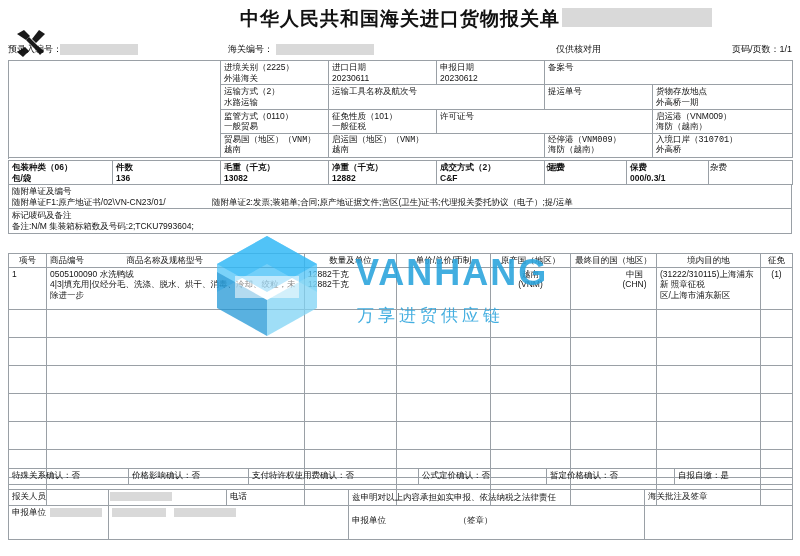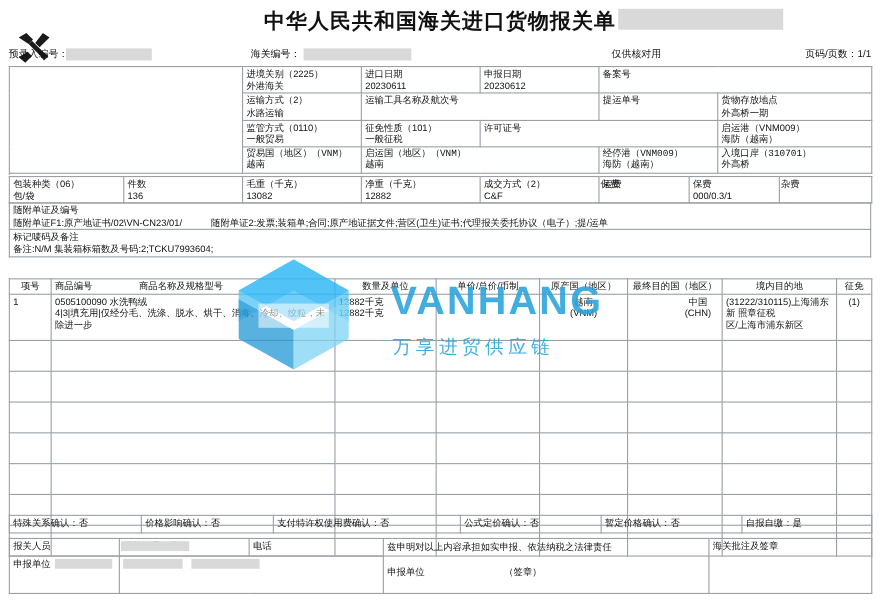--- a/index.html
+++ b/index.html
@@ -229,21 +229,21 @@
       <col style="width:104px">
       <col style="width:108px">
       <col style="width:108px">
       <col style="width:108px">
       <col style="width:108px">
       <col style="width:82px">
       <col style="width:82px">
       <col style="width:84px">
     </colgroup>
     <tbody>
-      <tr style="height:24px;">
+      <tr style="height:24px;font-weight:bold;">
         <td>
           <span class="sub">包装种类（06）</span>
           <span class="sub">包/袋</span>
         </td>
         <td>
           <span class="sub">件数</span>
           <span class="sub">136</span>
         </td>
         <td>
           <span class="sub">毛重（千克）</span>
@@ -276,21 +276,21 @@
   <div style="position:absolute;left:546px;top:162px;font-size:8.5px;">保费</div>
   <div style="position:absolute;left:710px;top:162px;font-size:8.5px;">杂费</div>
 
   <table class="tbl" style="left:8px; top:184px; width:784px;">
     <tbody>
       <tr style="height:24px;">
         <td>
           <span class="sub">随附单证及编号</span>
           <span class="sub">
             <span>随附单证F1:原产地证书/02\VN-CN23/01/</span>
-            <span style="margin-left:24px;">随附单证2:发票;装箱单;合同;原产地证据文件;营区(卫生)证书;代理报关委托协议（电子）;提/运单</span>
+            <span style="margin-left:44px;">随附单证2:发票;装箱单;合同;原产地证据文件;营区(卫生)证书;代理报关委托协议（电子）;提/运单</span>
           </span>
         </td>
       </tr>
       <tr style="height:22px;">
         <td>
           <span class="sub">标记唛码及备注</span>
           <span class="sub">备注:N/M  集装箱标箱数及号码:2;TCKU7993604;</span>
         </td>
       </tr>
     </tbody>

